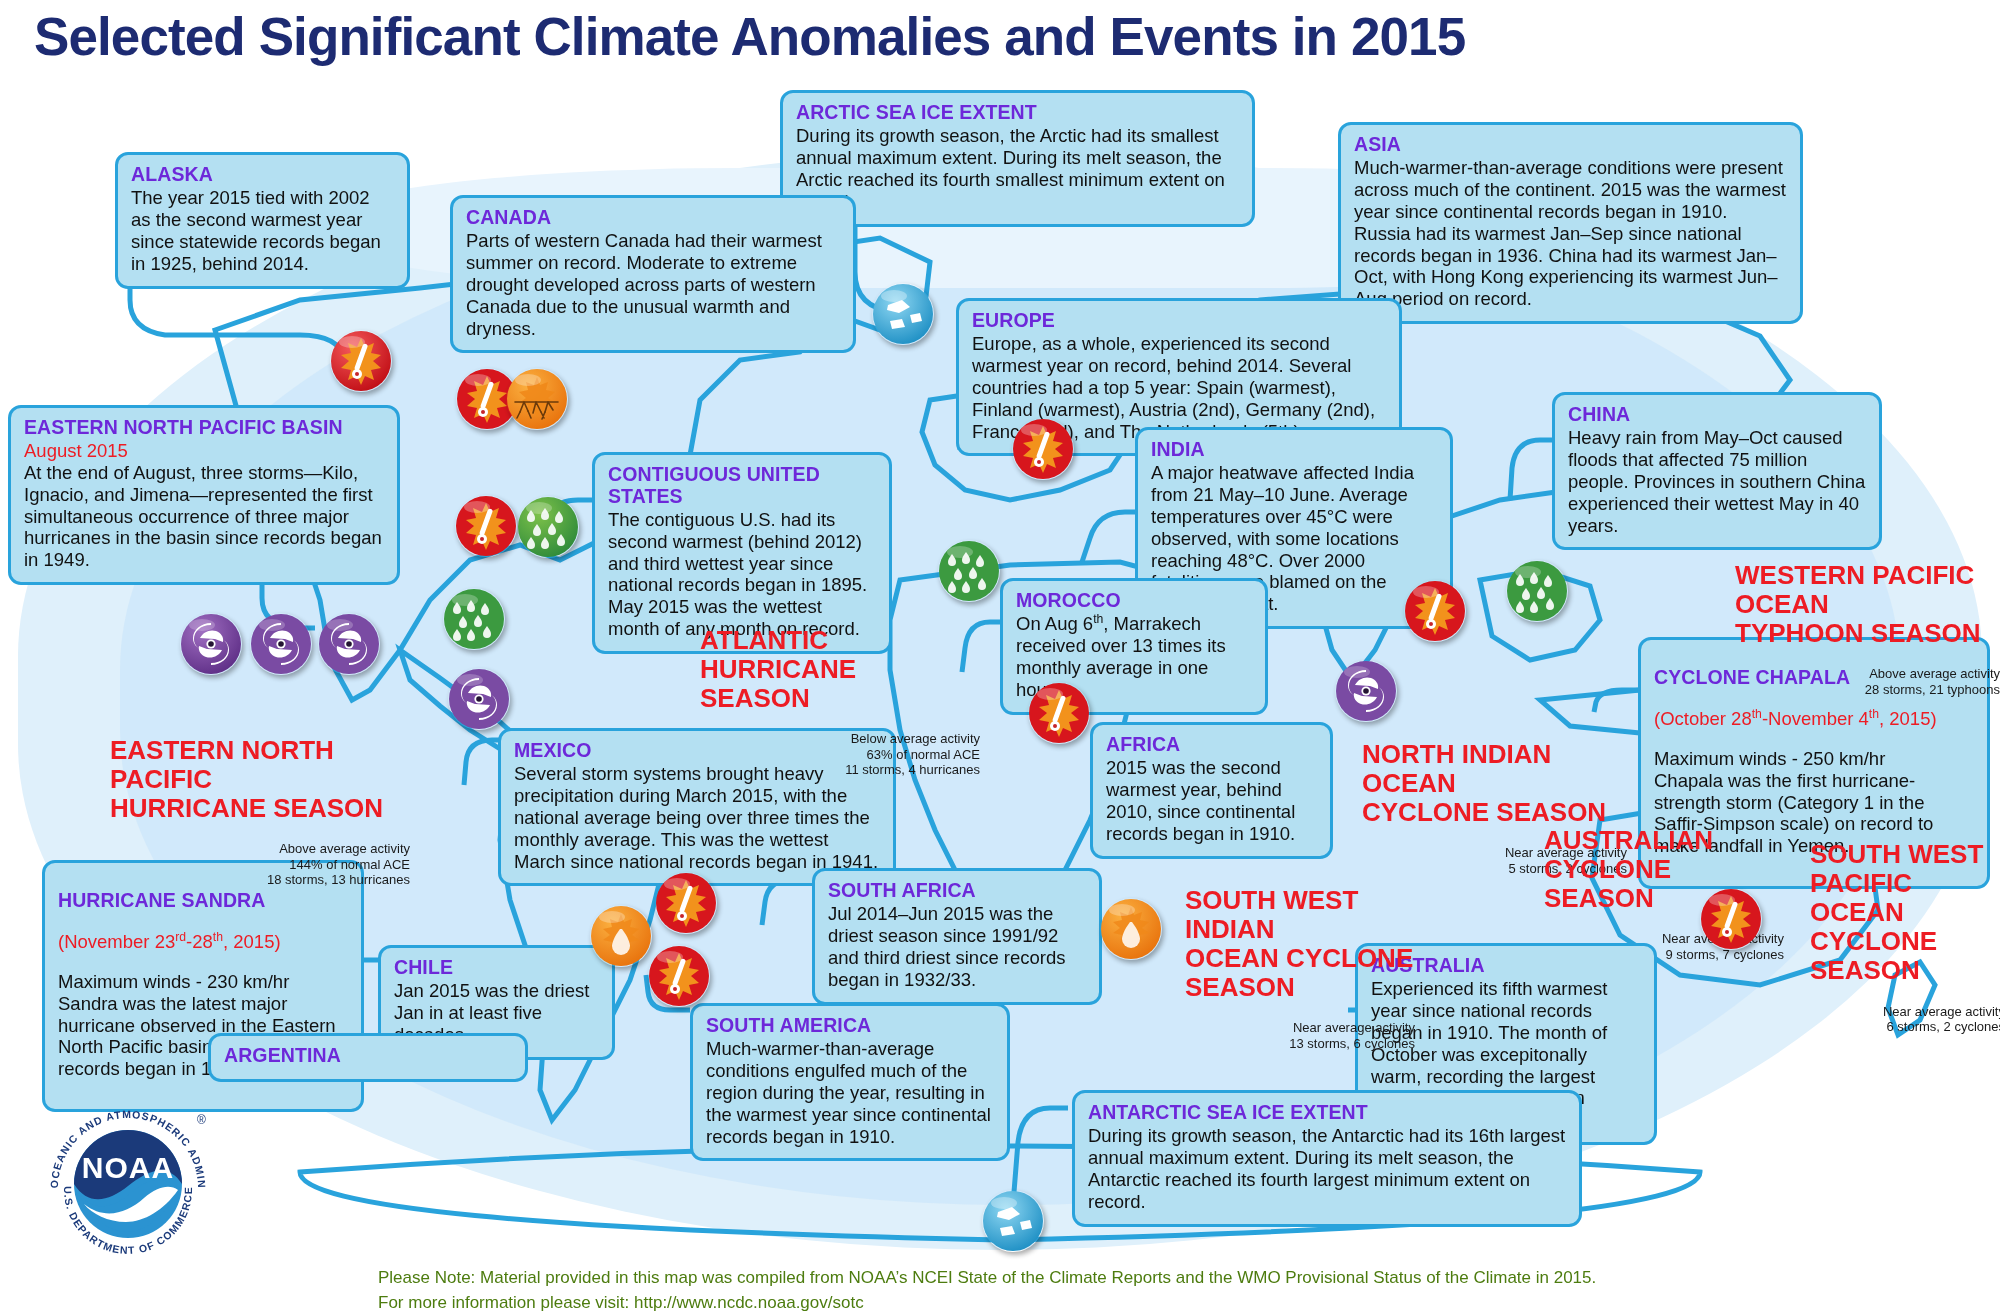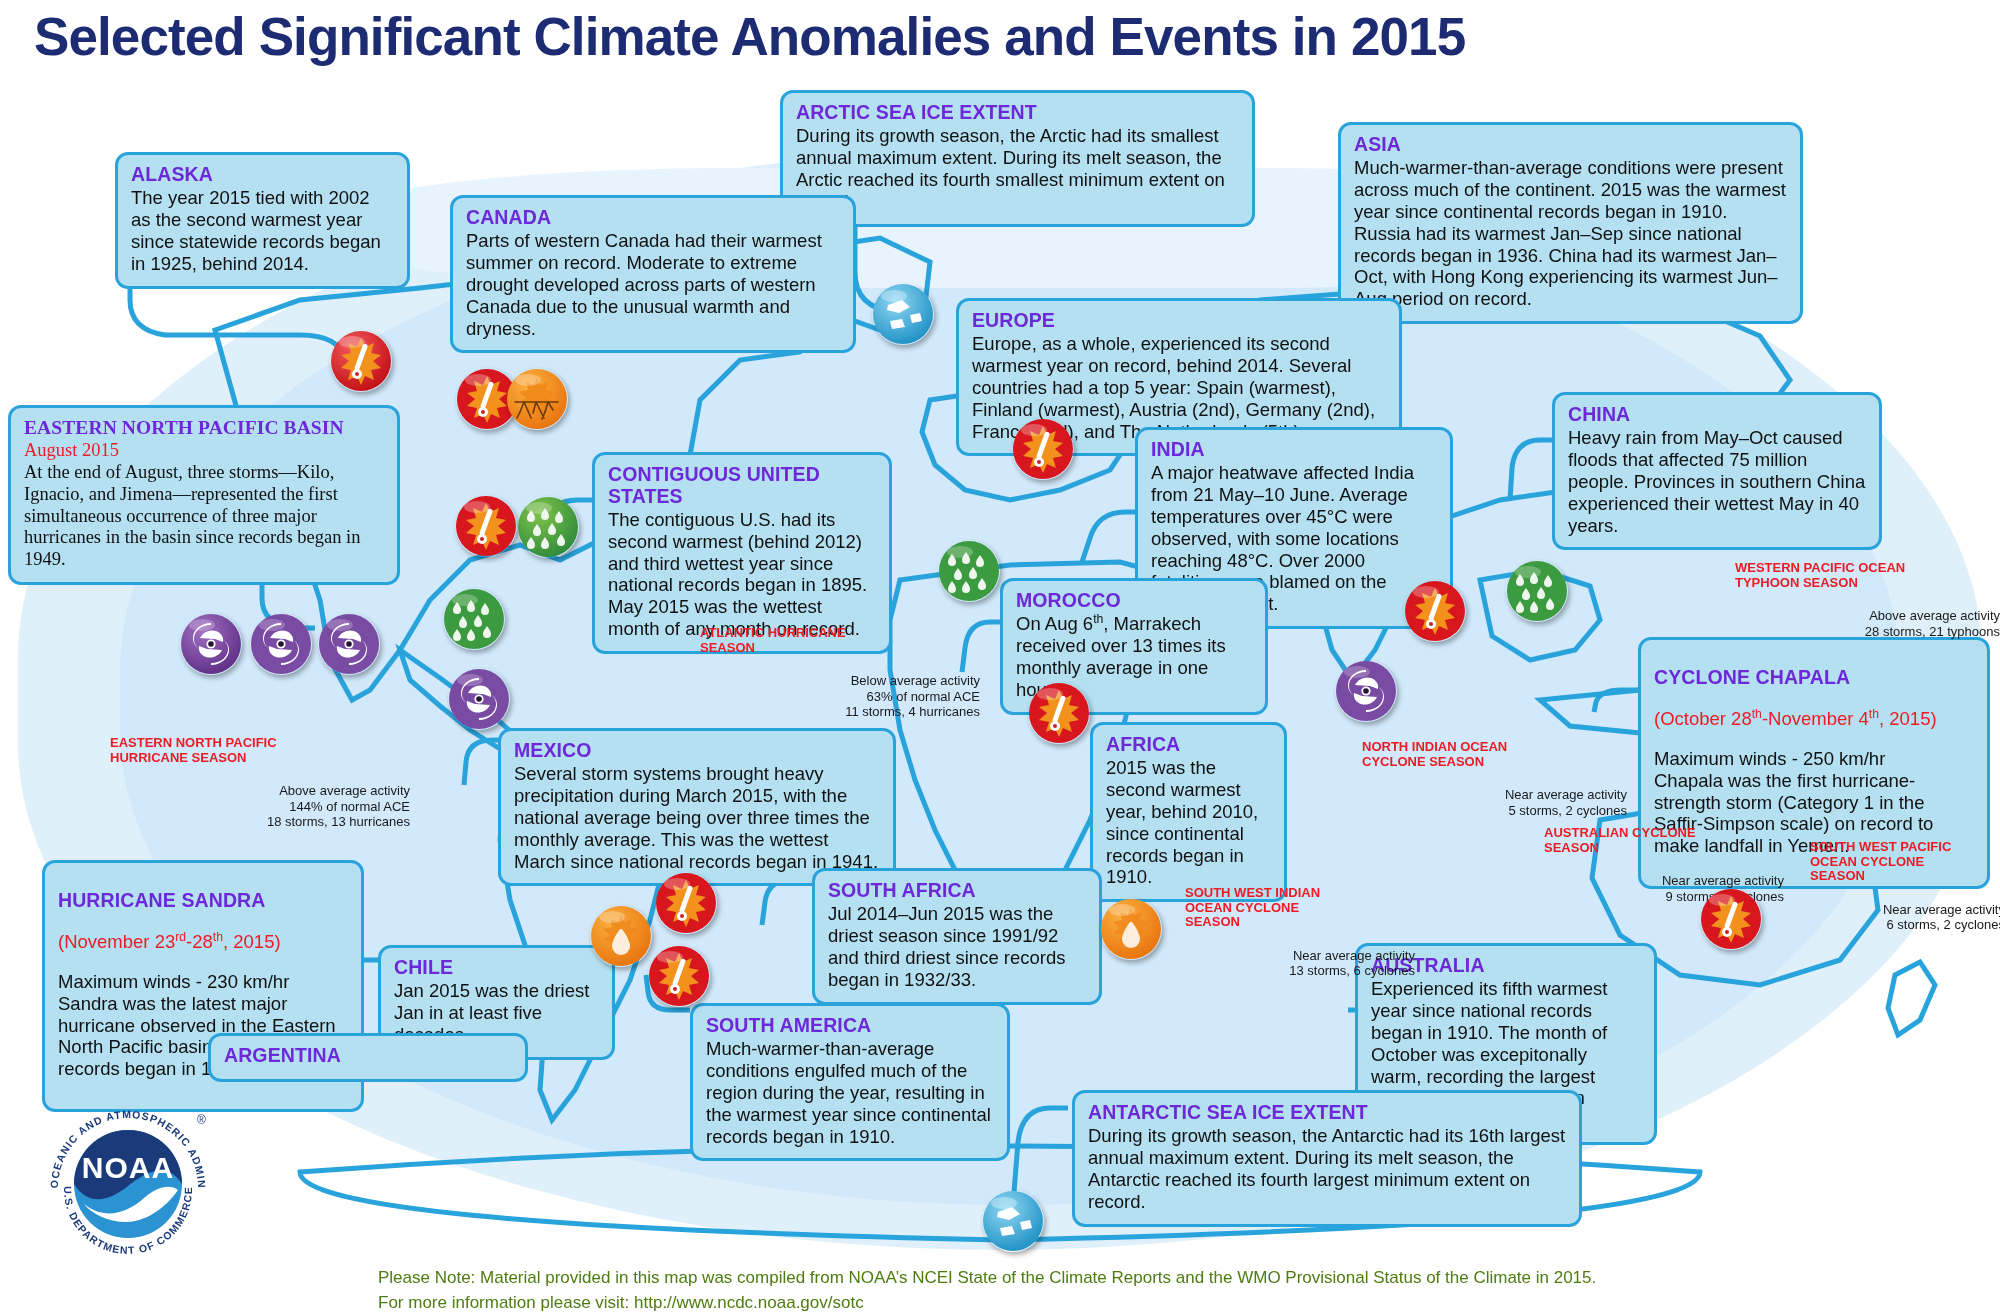--- a/index.html
+++ b/index.html
@@ -52,21 +52,21 @@
   }
   .callout .sub {
     color: #ed1c24; font-size: 18.5px; line-height: 1.18; margin-bottom: 0px;
   }
   .callout .bd {
     font-size: 18.5px; line-height: 1.185; color: #111111;
   }
   
   .plain { position: absolute; color: #1a1a1a; }
   .plain .hd {
-    color: #ed1c24; font-weight: bold; font-size: 13px; line-height: 1.12;
+    color: #ed1c24; font-weight: bold; font-size: 26px; line-height: 1.12;
   }
   .plain .bd { font-size: 13px; line-height: 1.19; text-align: right; }
 
   sup { font-size: .66em; vertical-align: super; line-height: 0; text-align: center; }
 
   
   .connector { position: absolute; overflow: visible; pointer-events: none; }
   .connector path { fill: none; stroke: #29a3dc; stroke-width: 5; }
 
   
@@ -178,21 +178,21 @@
   <div class="callout" style="left:1338px; top:122px; width:465px;">
     <div class="hd">ASIA</div>
     <div class="bd">Much-warmer-than-average conditions were present across much of the continent. 2015 was the warmest year since continental records began in 1910. Russia had its warmest Jan–Sep since national records began in 1936. China had its warmest Jan–Oct, with Hong Kong experiencing its warmest Jun–Aug period on record.</div>
   </div>
 
   <div class="callout" style="left:956px; top:298px; width:446px;">
     <div class="hd">EUROPE</div>
     <div class="bd">Europe, as a whole, experienced its second warmest year on record, behind 2014. Several countries had a top 5 year: Spain (warmest), Finland (warmest), Austria (2nd), Germany  (2nd), France (3rd), and The Netherlands (5th).</div>
   </div>
 
-  <div class="callout" style="left:8px; top:405px; width:392px;font-family:Liberation Serif, serif;">
+  <div class="callout" style="left:8px; top:405px; width:392px;">
     <div class="hd">EASTERN NORTH PACIFIC BASIN</div>
     <div class="sub">August 2015</div>
     <div class="bd">At the end of August, three storms—Kilo, Ignacio, and Jimena—represented the first simultaneous occurrence of three major hurricanes in the basin since records began in 1949.</div>
   </div>
 
   <div class="callout" style="left:592px; top:452px; width:300px;">
     <div class="hd">CONTIGUOUS UNITED STATES</div>
     <div class="bd">The contiguous U.S. had its second warmest (behind 2012) and third wettest year since national records began in 1895. May 2015 was the wettest month of any month on record.</div>
   </div>
 
@@ -209,21 +209,21 @@
   <div class="callout" style="left:1000px; top:578px; width:268px;">
     <div class="hd">MOROCCO</div>
     <div class="bd"><span>On Aug 6</span><sup>th</sup><span>, Marrakech received over 13 times its monthly average in one hour.</span></div>
   </div>
 
   <div class="callout" style="left:498px; top:728px; width:398px;">
     <div class="hd">MEXICO</div>
     <div class="bd">Several storm systems brought heavy precipitation during March 2015, with the national average being over three times the monthly average. This was the wettest March since national records began in 1941.</div>
   </div>
 
-  <div class="callout" style="left:1090px; top:722px; width:197px;">
+  <div class="callout" style="left:1090px; top:722px; width:243px;">
     <div class="hd">AFRICA</div>
     <div class="bd">2015 was the second warmest year, behind 2010, since continental records began in 1910.</div>
   </div>
 
   <div class="callout" style="left:42px; top:860px; width:322px; white-space:pre-line;">
     <div class="hd">HURRICANE SANDRA</div>
     <div class="sub"><span>(November 23</span><sup>rd</sup><span>-28</span><sup>th</sup><span>, 2015)</span></div>
     <div class="bd">Maximum winds - 230 km/hr
 Sandra was the latest major hurricane observed in the Eastern North Pacific basin since reliable records began in 1971.</div>
   </div>

